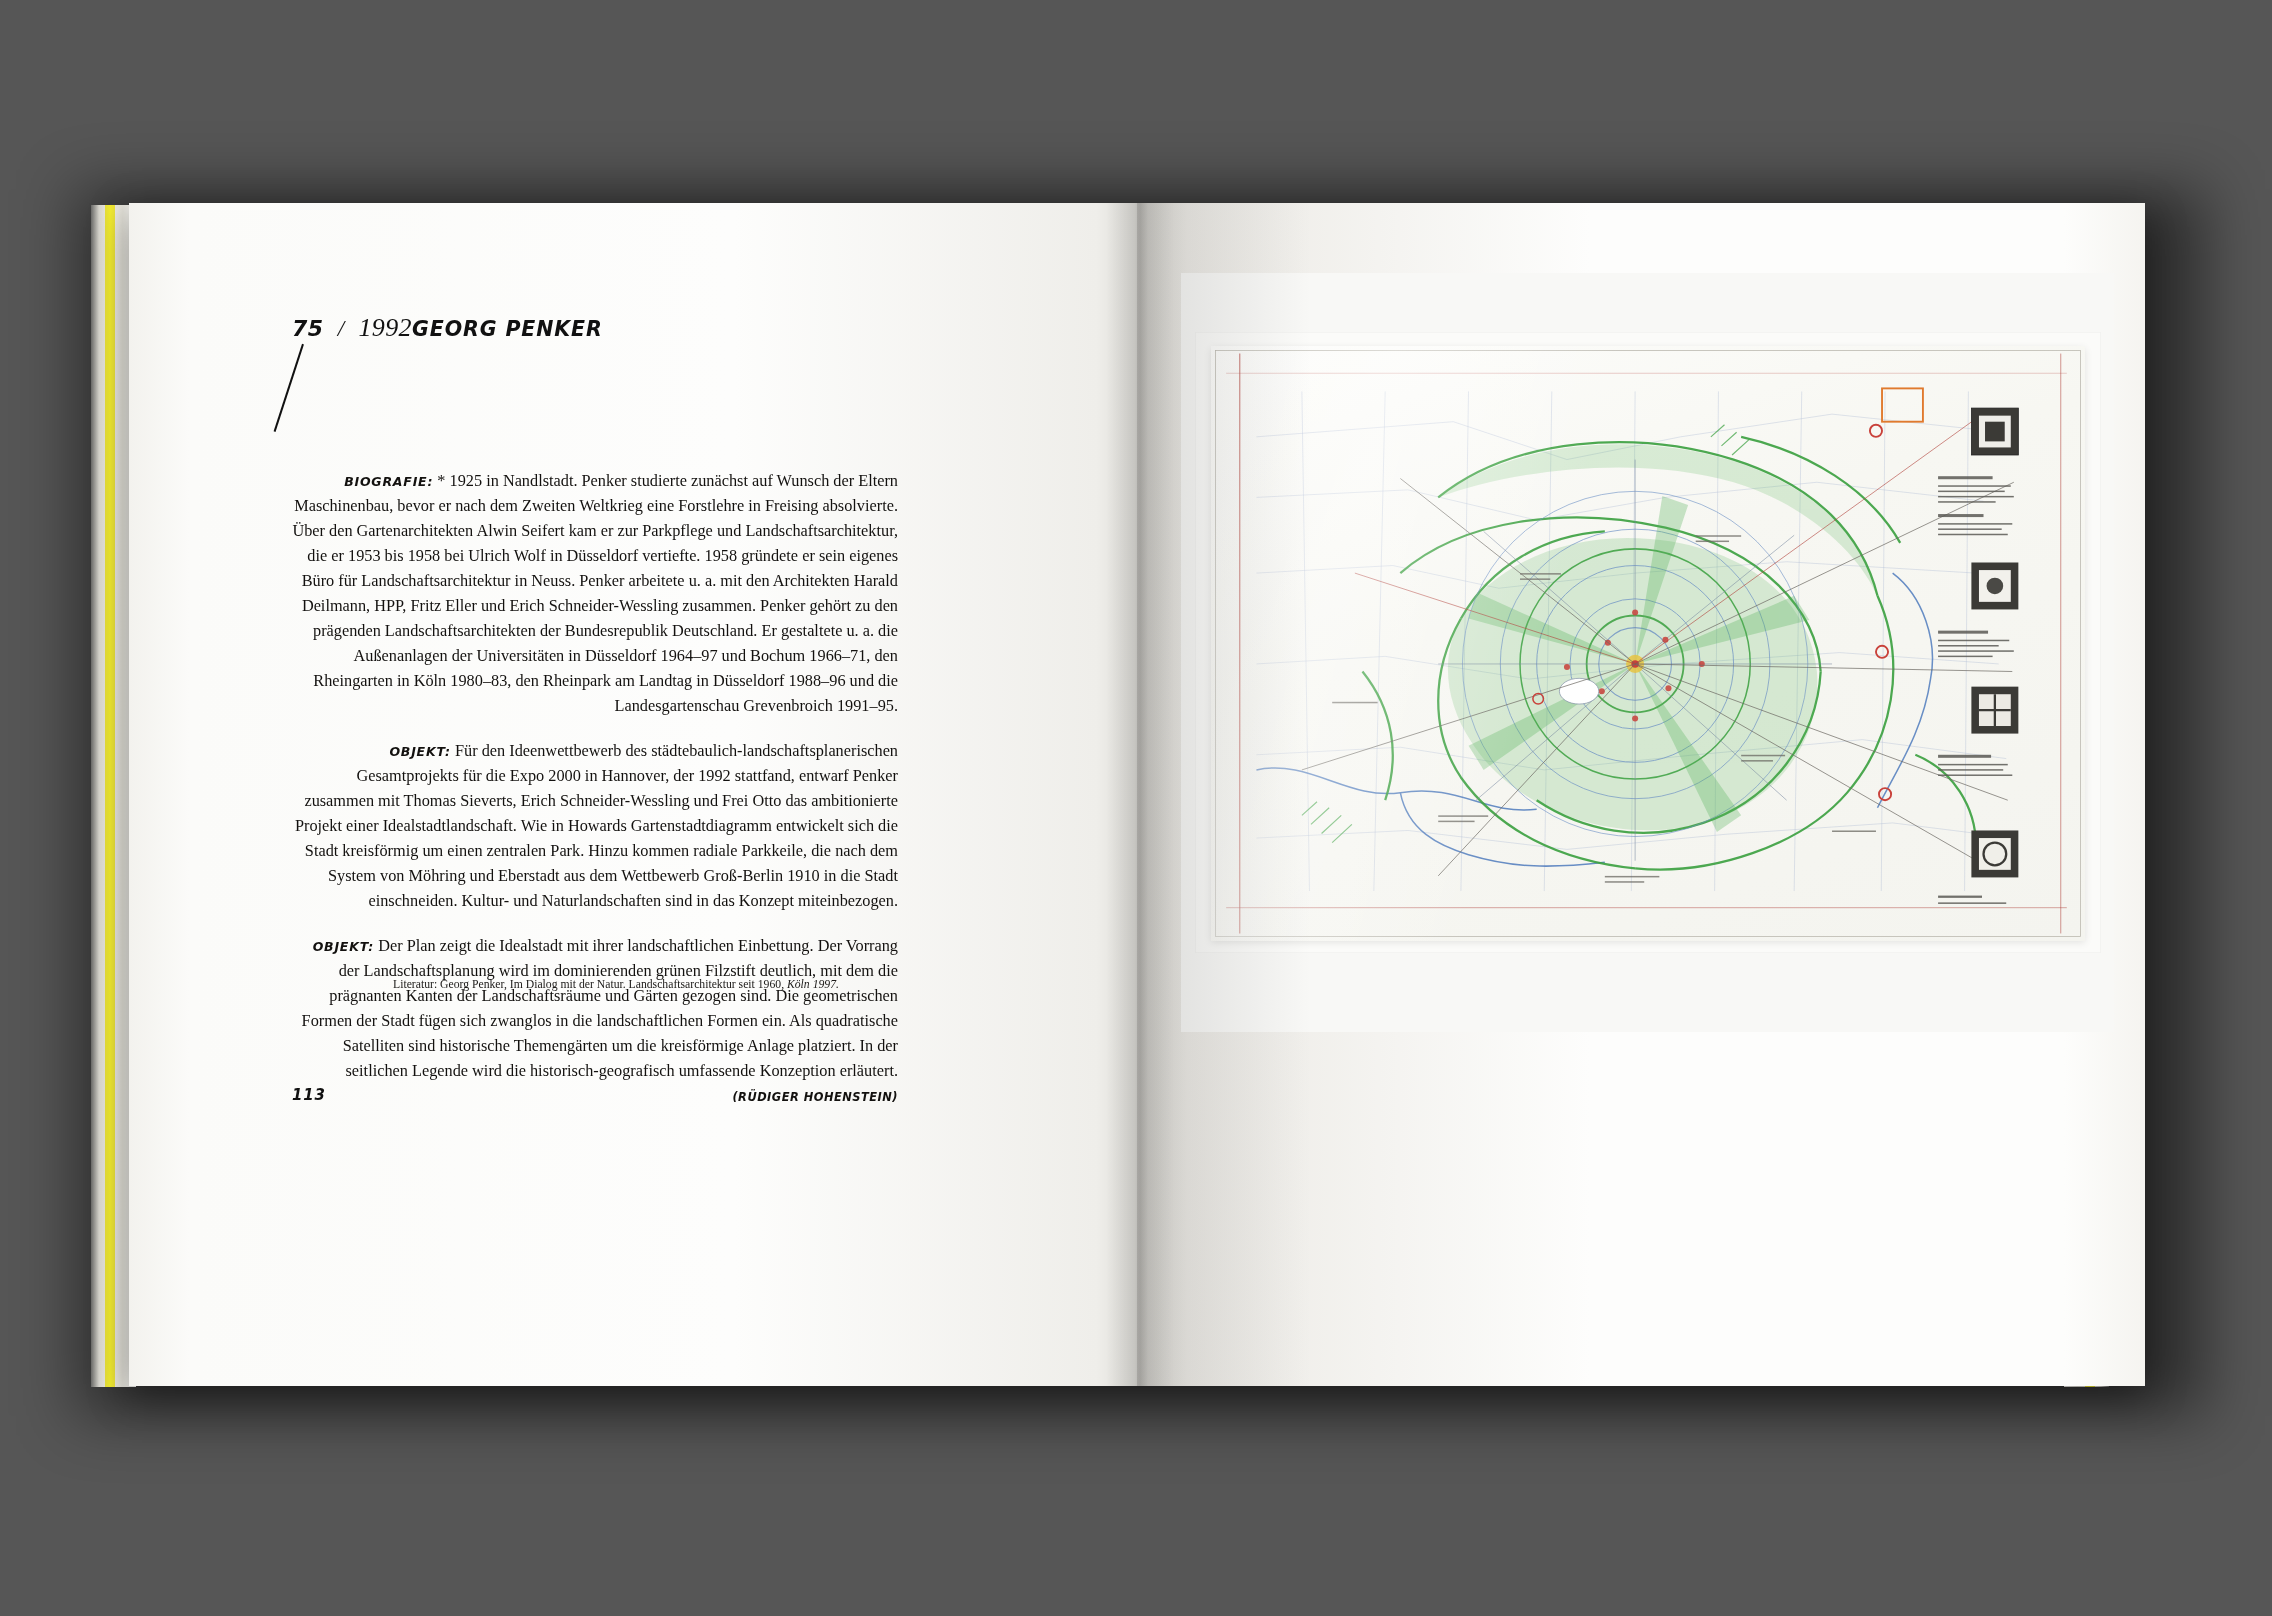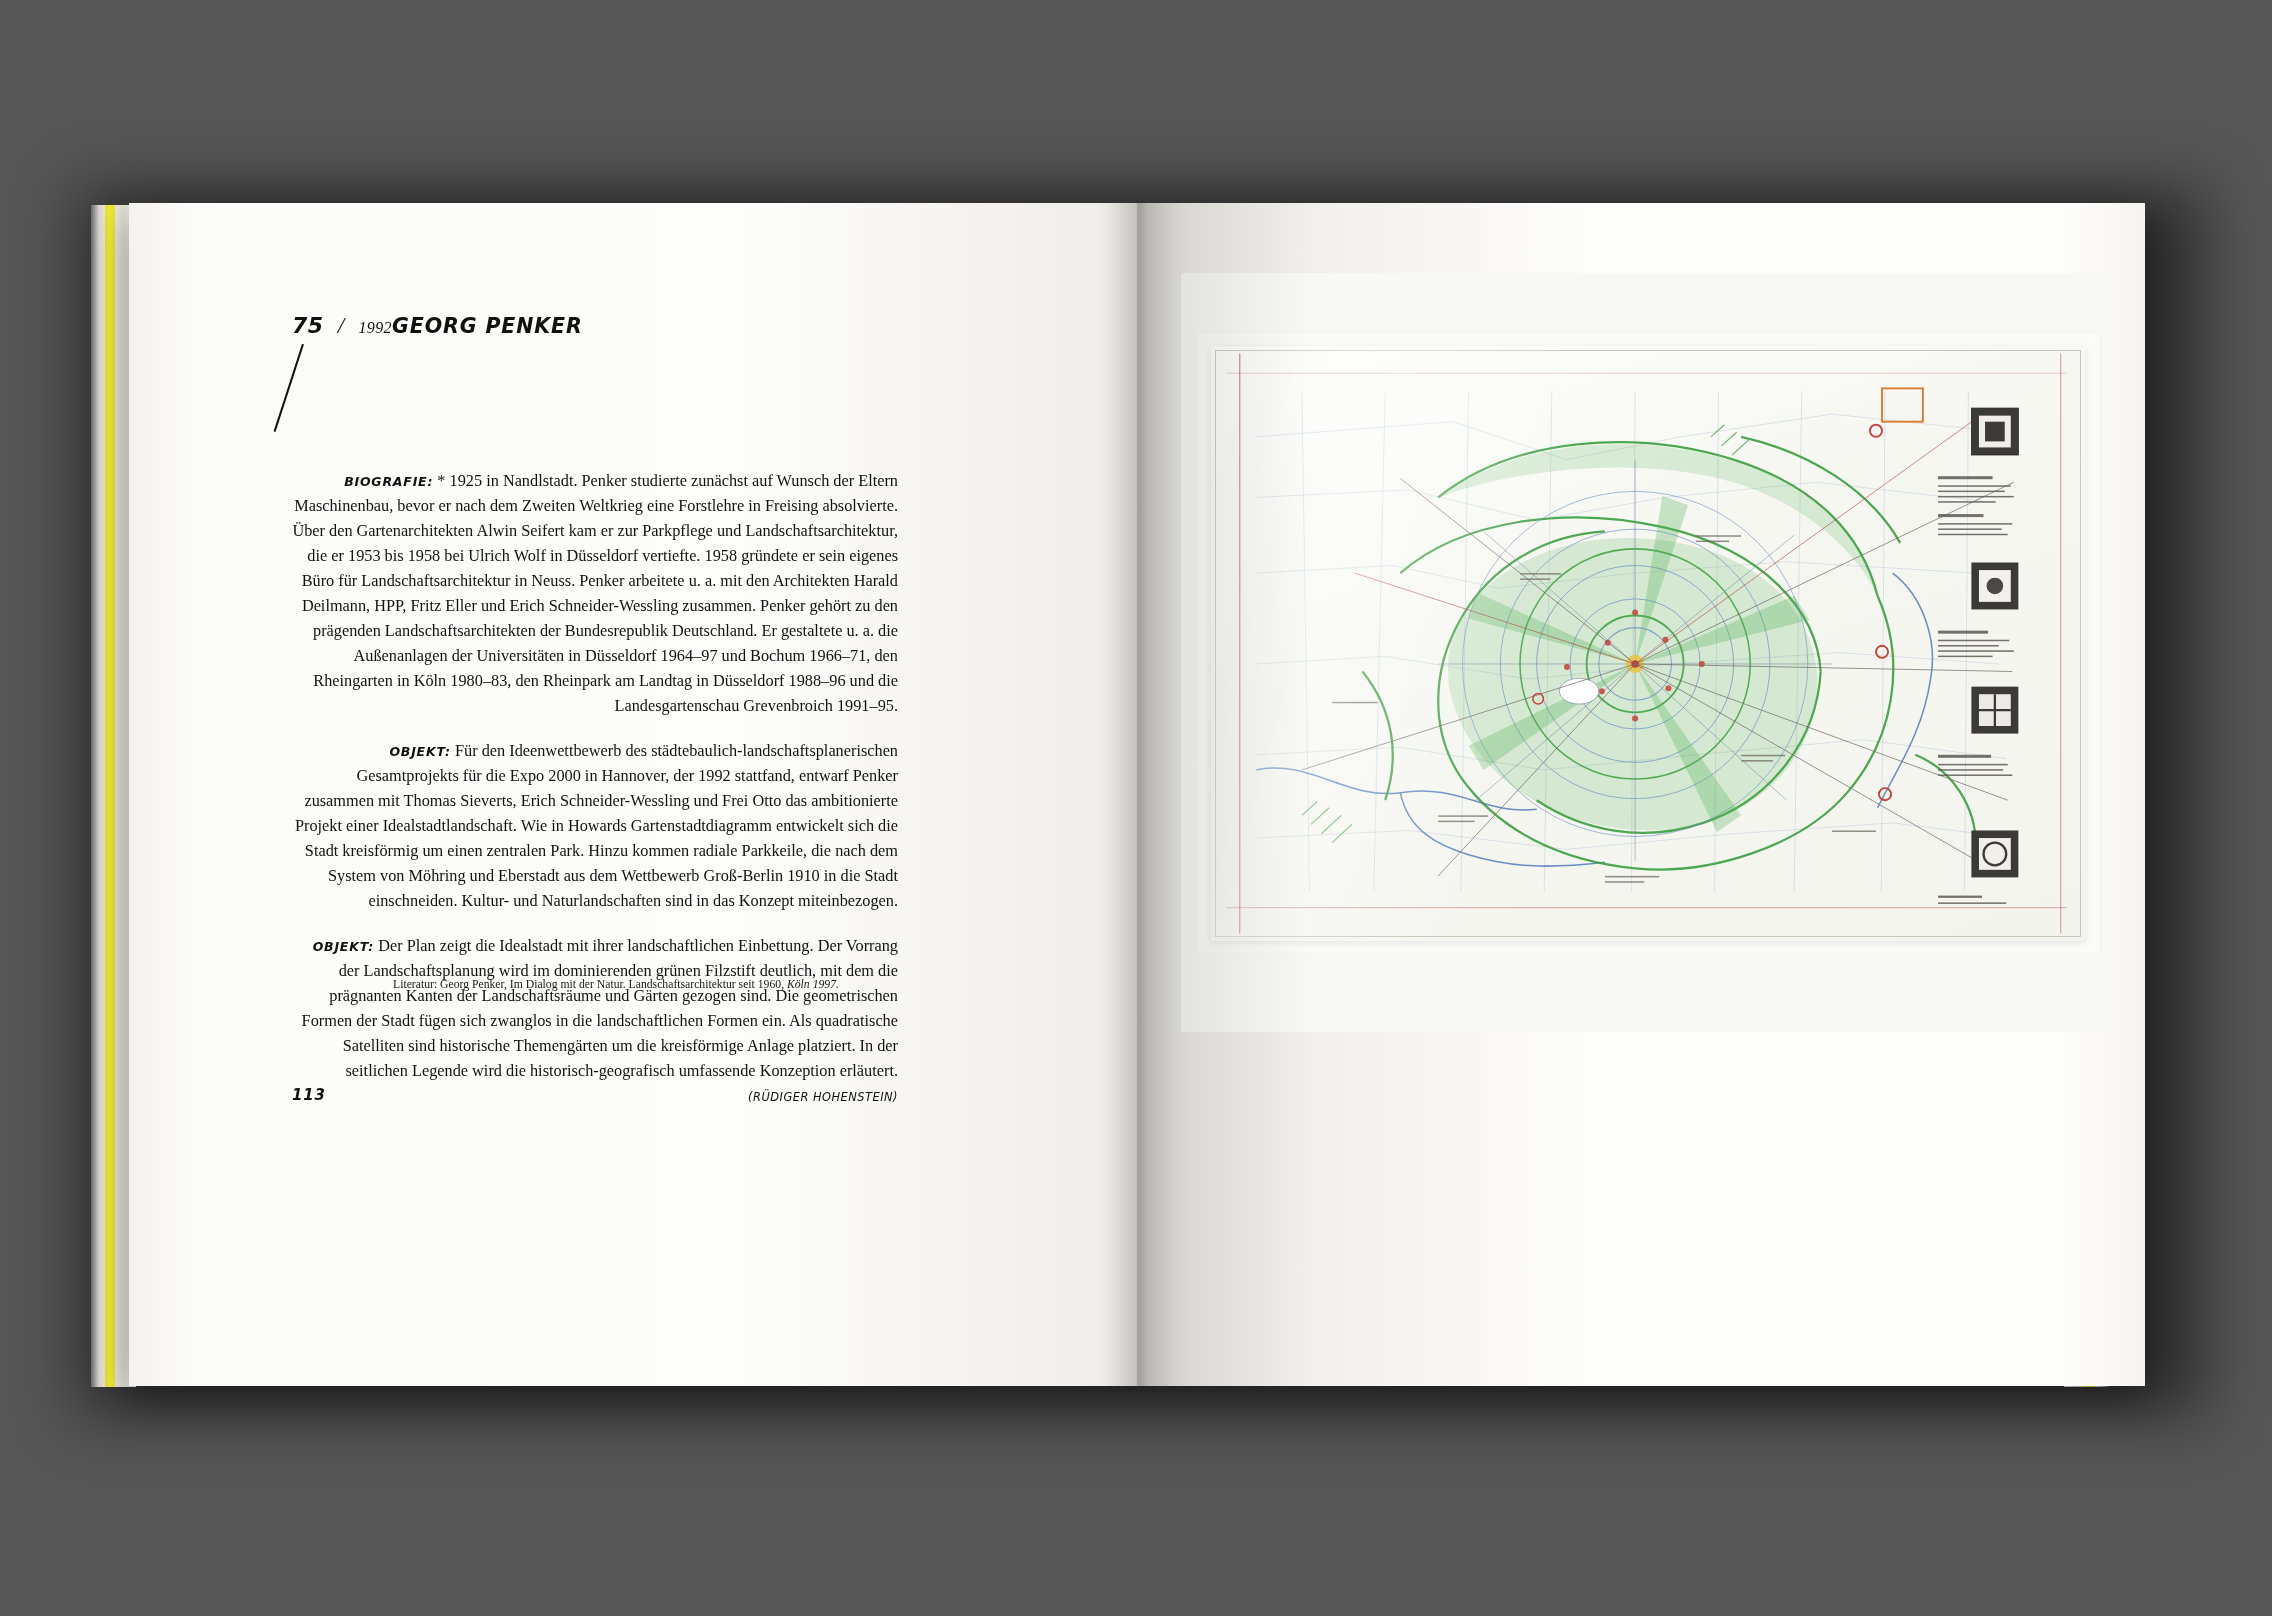--- a/index.html
+++ b/index.html
@@ -60,21 +60,21 @@
   .hdr{position:absolute;left:163px;top:110px;display:flex;align-items:baseline;gap:0;}
   .hdr .num{
     font-family:"DejaVu Sans", sans-serif;font-weight:bold;font-style:italic;
     font-size:22px;letter-spacing:0.4px;color:#111;
   }
   .hdr .slash{
     display:inline-block;width:35px;text-align:center;
     font-size:23px;color:#111;font-style:italic;
   }
   .hdr .year{
-    font-family:"Liberation Serif",serif;font-style:italic;font-size:16px;color:#111;letter-spacing:0.4px;
+    font-family:"Liberation Serif",serif;font-style:italic;font-size:26px;color:#111;letter-spacing:0.4px;
   }
   .hdr .name{
     font-family:"DejaVu Sans", sans-serif;font-weight:bold;font-style:italic;
     font-size:20.5px;letter-spacing:0.9px;color:#111;
   }
   .rule{
     position:absolute;left:173px;top:141px;width:1.5px;height:92px;
     background:#111;transform:rotate(18deg);transform-origin:top center;
   }
 
@@ -82,21 +82,21 @@
     position:absolute;left:163px;top:265px;width:606px;
     font-size:16.3px;line-height:1.535;color:#13110f;text-align:right;
     -webkit-font-smoothing:antialiased;
   }
   .col p{margin:0 0 19.7px 0;}
   .lab{
     font-family:"DejaVu Sans", sans-serif;font-weight:bold;font-style:italic;
     font-size:12.5px;letter-spacing:0.8px;
   }
   .cred{
-    font-family:"DejaVu Sans", sans-serif;font-weight:normal;font-style:italic;font-size:11.4px;letter-spacing:0.5px;
+    font-family:"DejaVu Sans", sans-serif;font-weight:bold;font-style:italic;font-size:11.4px;letter-spacing:0.5px;
   }
   .lit{
     position:absolute;left:227px;top:774px;width:576px;
     font-size:11.7px;line-height:1.45;color:#1a1816;margin-left:37px;
   }
   .lit i{font-style:italic;}
   .folio{
     position:absolute;left:163px;top:883px;
     font-family:"DejaVu Sans", sans-serif;font-weight:bold;font-style:italic;font-size:15px;letter-spacing:0.8px;color:#111;
   }

